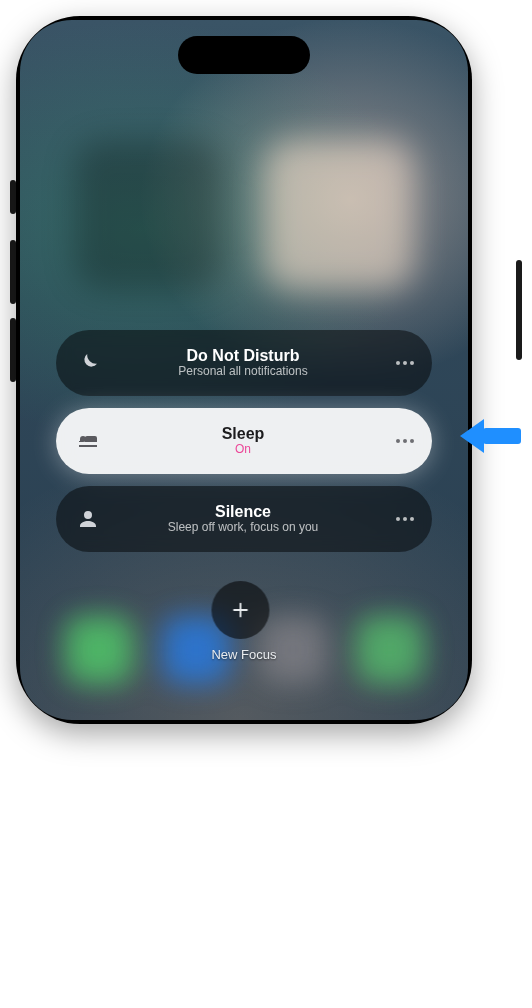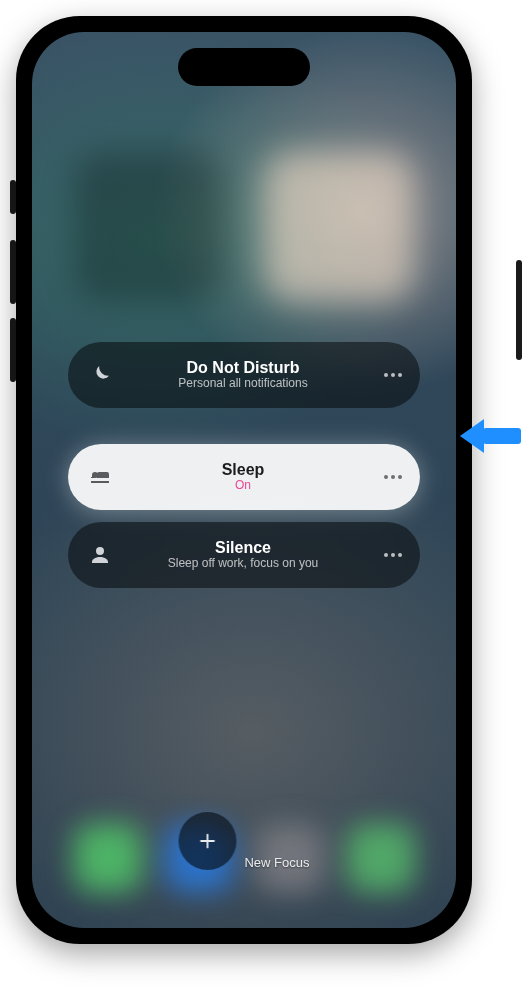--- a/index.html
+++ b/index.html
@@ -11,25 +11,25 @@
       position: relative;
       overflow: hidden;
     }
 
     
     .phone-frame {
       position: absolute;
       left: 16px;
       top: 16px;
       width: 456px;
-      height: 928px;
+      height: 708px;
       border-radius: 64px;
       background: #000;
       box-shadow: 0 10px 30px rgba(0,0,0,.35);
-      padding: 16px;
+      padding: 4px;
     }
     .phone-side-btn {
       position: absolute;
       background: #1a1a1a;
       border-radius: 3px;
     }
     .phone-side-btn.left-1 { left: 10px; top: 180px; width: 6px; height: 34px; }
     .phone-side-btn.left-2 { left: 10px; top: 240px; width: 6px; height: 64px; }
     .phone-side-btn.left-3 { left: 10px; top: 318px; width: 6px; height: 64px; }
     .phone-side-btn.right-1 { right: 10px; left:auto; top: 260px; width: 6px; height: 100px; }
@@ -107,21 +107,20 @@
       align-items: center;
       padding: 0 58px 0 56px;
       color: #fff;
       text-align: center;
       backdrop-filter: blur(8px);
     }
     .focus-item.active {
       background: rgba(255,255,255,.92);
       color: #1c1c1e;
       box-shadow: 0 2px 24px rgba(255,255,255,.35);
-      margin-top: 24px;
     }
     .focus-item .icon {
       position: absolute;
       left: 20px;
       top: 50%;
       transform: translateY(-50%);
       width: 24px;
       height: 24px;
       display: flex;
       align-items: center;
@@ -158,22 +157,22 @@
     }
     .focus-item.active .more { color: #6e6e73; opacity: 1; }
 
     
     .new-focus {
       position: absolute;
       left: 50%;
       transform: translateX(-50%);
       bottom: 58px;
       display: flex;
-      flex-direction: row;
-      align-items: flex-end;
+      flex-direction: column;
+      align-items: flex-start;
       gap: 8px;
       z-index: 30;
       color: #e9ecef;
     }
     .new-focus .circle {
       width: 58px; height: 58px;
       border-radius: 50%;
       background: rgba(0,0,0,.55);
       display: flex;
       align-items: center;

